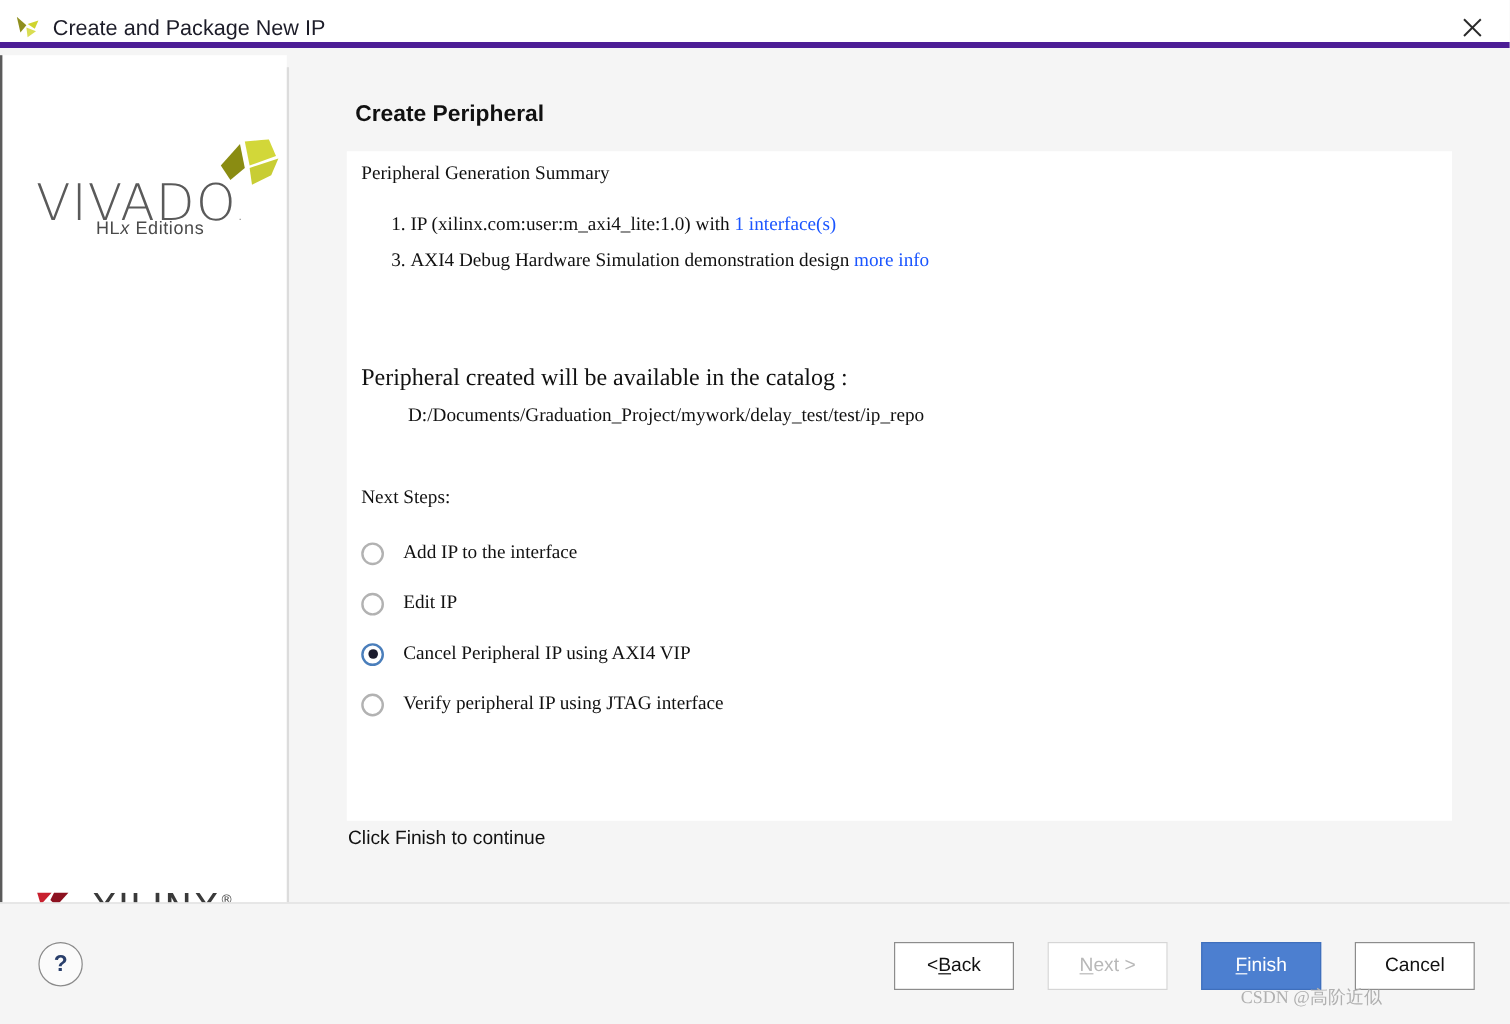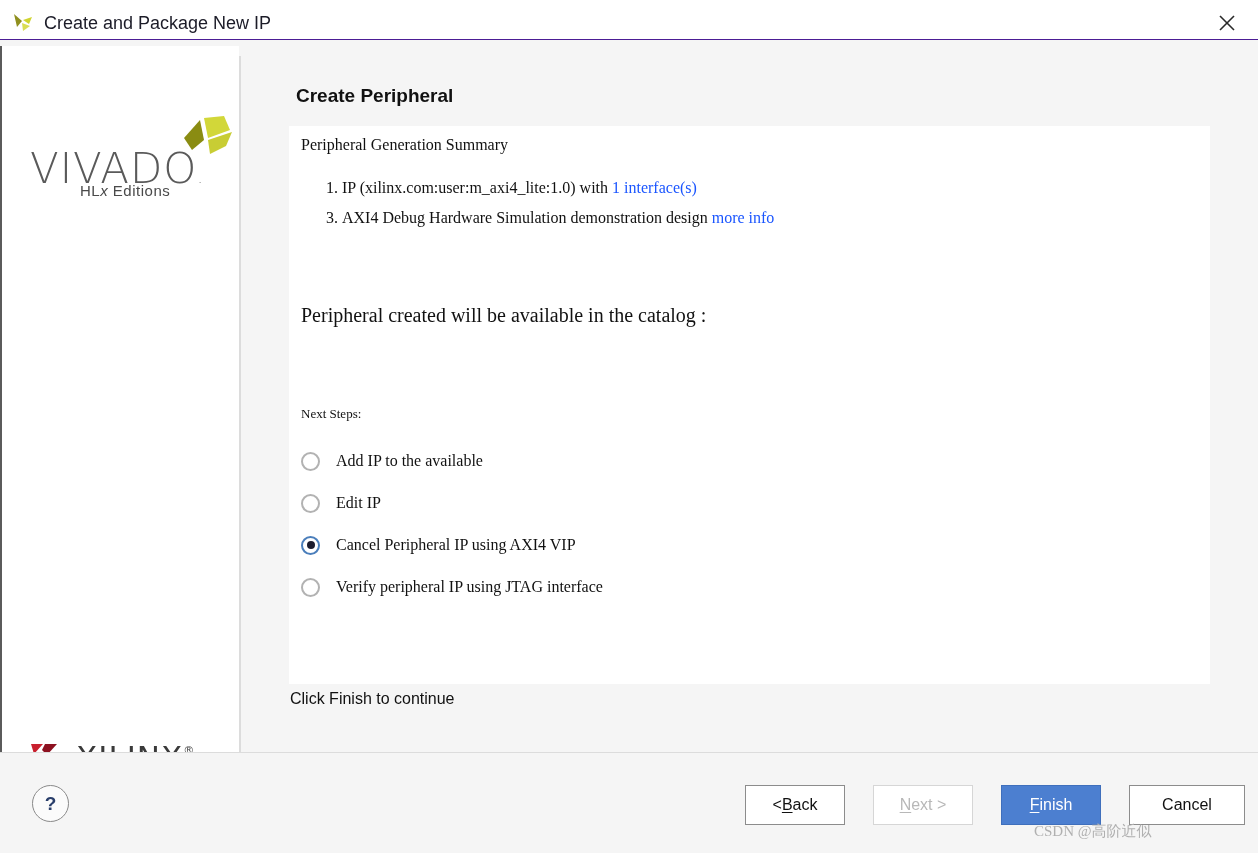--- a/index.html
+++ b/index.html
@@ -23,21 +23,21 @@
     box-sizing: border-box;
   }
 
   
   .titlebar {
     position: absolute;
     left: 0; top: 0;
     width: 1258px;
     height: 40px;
     background: #ffffff;
-    border-bottom: 1px solid #4c1d95;
+    border-bottom: 5px solid #4c1d95;
     box-sizing: border-box;
   }
   .titlebar-icon {
     position: absolute;
     left: 10px; top: 10px;
     width: 26px; height: 26px;
   }
   .titlebar-title {
     position: absolute;
     left: 44px; top: 10px;
@@ -196,21 +196,21 @@
     position: absolute;
     left: 51px; top: 212px;
     font-size: 16px;
     color: #111111;
     white-space: nowrap;
   }
 
   .next-steps-label {
     position: absolute;
     left: 12px; top: 280px;
-    font-size: 13px;
+    font-size: 16px;
     color: #111111;
   }
 
   .radio-group {
     position: absolute;
     left: 12px; top: 314px;
   }
   .radio-row {
     display: flex;
     align-items: center;
@@ -290,21 +290,21 @@
     display: flex;
     align-items: center;
     justify-content: center;
     cursor: pointer;
     font-family: "Liberation Sans", sans-serif;
   }
   .btn u { text-underline-offset: 2px; }
   .btn-back  { left: 745px; width: 100px; }
   .btn-next  { left: 873px; width: 100px; color: #b8b8b8; border-color: #d6d6d6; cursor: default; }
   .btn-finish{ left: 1001px; width: 100px; background: #4c7fd0; border-color: #3f6fbc; color: #ffffff; }
-  .btn-cancel{ left: 1129px; width: 116px; }
+  .btn-cancel{ left: 1129px; width: 100px; }
 
   .watermark {
     position: absolute;
     left: 1034px; top: 822px;
     font-size: 15px;
     color: #b0b0b0;
     white-space: nowrap;
     font-family: Liberation Serif, serif;
   }
 </style>
@@ -370,27 +370,28 @@
     <ul class="summary-list">
       <li>
         <span class="num">1.</span><span>IP (xilinx.com:user:m_axi4_lite:1.0) with </span><span class="link">1 interface(s)</span>
       </li>
       <li>
         <span class="num">3.</span><span>AXI4 Debug Hardware Simulation demonstration design </span><span class="link">more info</span>
       </li>
     </ul>
 
     <div class="catalog-line">Peripheral created will be available in the catalog :</div>
+    <div class="catalog-path">D:/Documents/Graduation_Project/mywork/delay_test/test/ip_repo</div>
 
     <div class="next-steps-label">Next Steps:</div>
 
     <div class="radio-group">
       <div class="radio-row">
         <span class="radio-dot"></span>
-        <span class="radio-label">Add IP to the available</span>
+        <span class="radio-label">Add IP to the interface</span>
       </div>
       <div class="radio-row">
         <span class="radio-dot"></span>
         <span class="radio-label">Edit IP</span>
       </div>
       <div class="radio-row selected">
         <span class="radio-dot"></span>
         <span class="radio-label">Cancel Peripheral IP using AXI4 VIP</span>
       </div>
       <div class="radio-row">

